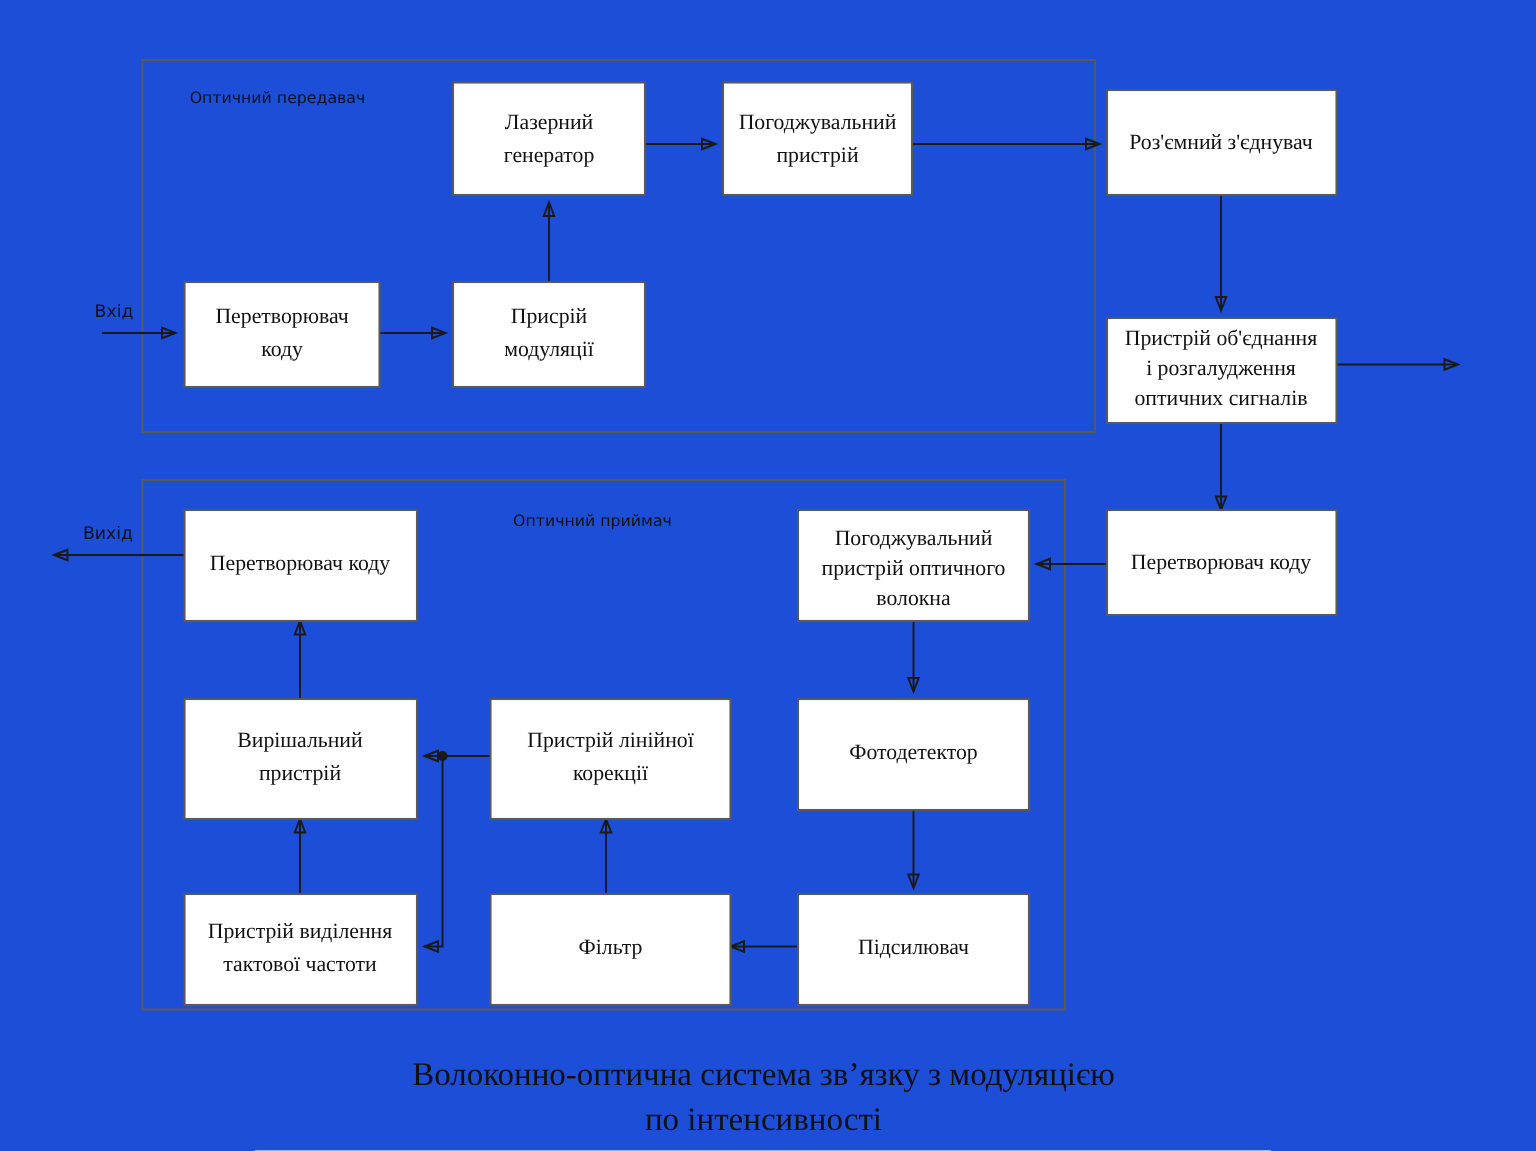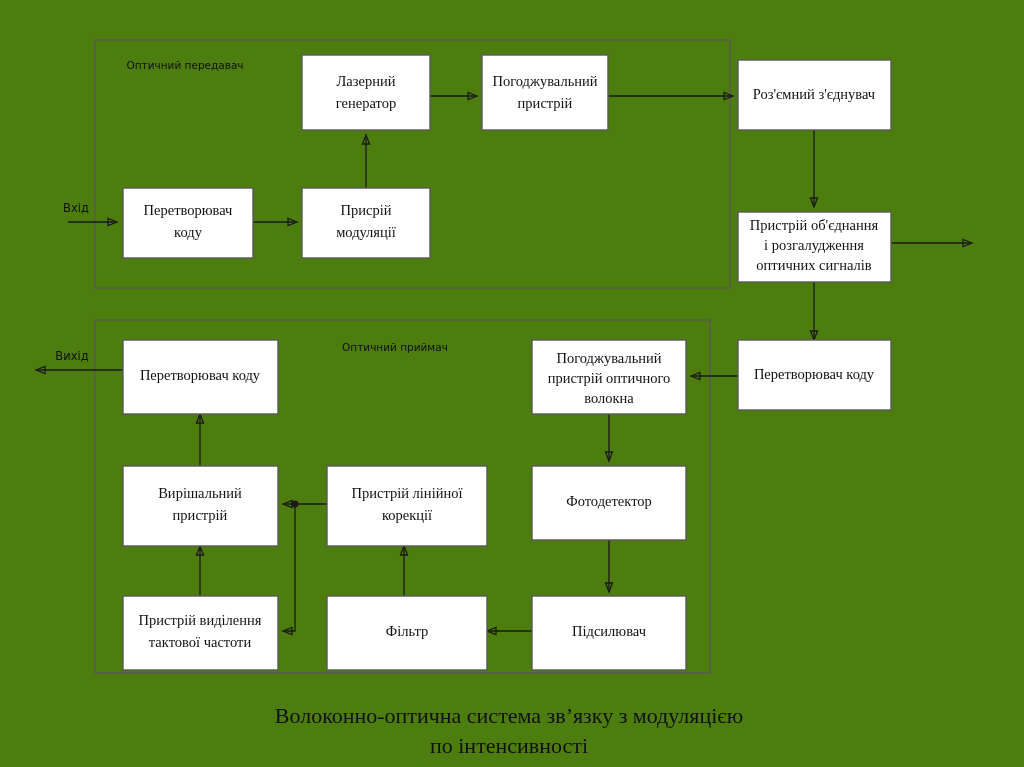--- a/index.html
+++ b/index.html
@@ -10,21 +10,21 @@
   body {
     width: 1024px;
     height: 767px;
     overflow: hidden;
     font-family: "Liberation Serif", serif;
   }
   #diagram-root {
     position: relative;
     width: 1024px;
     height: 767px;
-    background: #4d7c0f;
+    background: #1d4ed8;
   }
   svg.canvas {
     position: absolute;
     left: 0;
     top: 0;
     width: 1024px;
     height: 767px;
   }
   .box-rect {
     fill: #ffffff;

